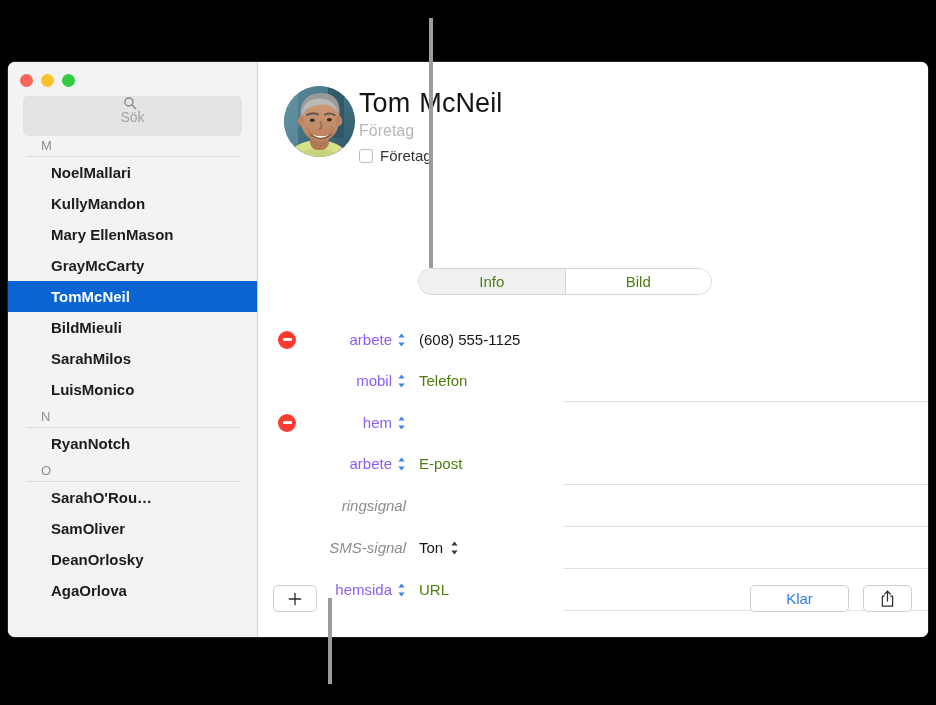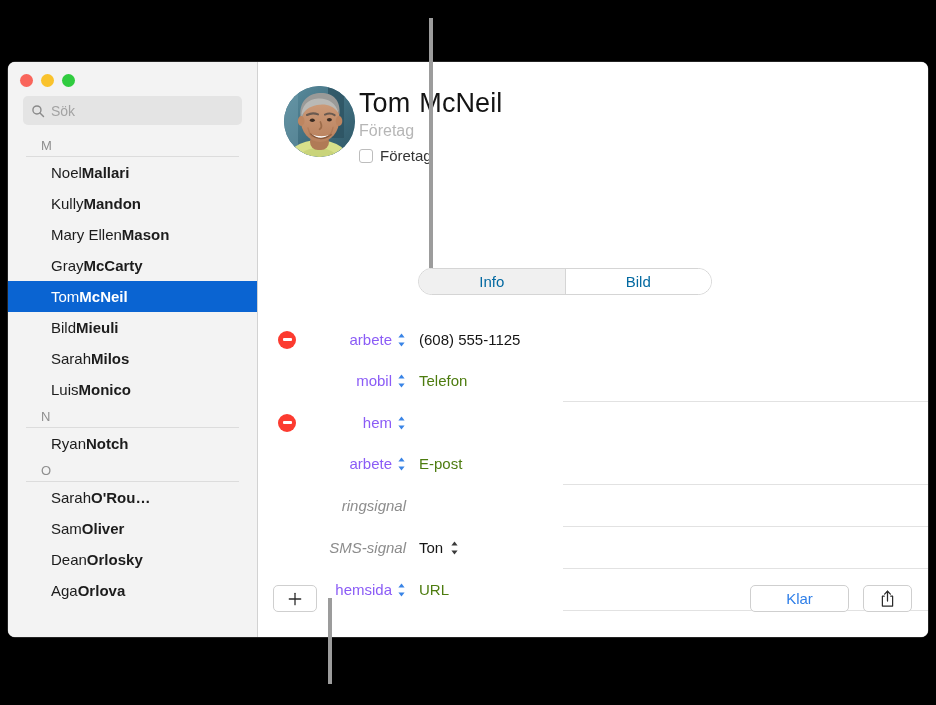--- a/index.html
+++ b/index.html
@@ -69,27 +69,28 @@
   }
   .tl-close    { background: #f9655b; }
   .tl-minimize { background: #f9c22c; }
   .tl-zoom     { background: #30cc3f; }
 
   .search-wrap {
     position: absolute;
     top: 34px;
     left: 15px;
     width: 219px;
-    height: 29px;
+    height: 40px;
     background: #e4e4e4;
     border-radius: 5px;
     display: flex;
     align-items: center;
     padding: 0 8px;
     box-sizing: border-box;
+    flex-direction: column;
   }
   .search-icon {
     width: 14px;
     height: 14px;
     flex: 0 0 14px;
     margin-right: 6px;
     color: #8a8a8a;
   }
   .search-placeholder {
     font-size: 14px;
@@ -120,21 +121,21 @@
   .contact-row {
     height: 31px;
     display: flex;
     align-items: center;
     padding-left: 43px;
     font-size: 15px;
     color: #1c1c1c;
     box-sizing: border-box;
     white-space: nowrap;
   }
-  .contact-row .given { font-weight: 400; }
+  .contact-row .given { font-weight: 700; }
   .contact-row .family { font-weight: 700; }
   .contact-row.selected {
     background: #0a64d2;
     color: #ffffff;
   }
 
   
   #detail {
     flex: 1;
     position: relative;
@@ -214,21 +215,21 @@
     overflow: hidden;
     background: #ffffff;
     box-sizing: border-box;
   }
   .seg {
     flex: 1;
     display: flex;
     align-items: center;
     justify-content: center;
     font-size: 15px;
-    color: #0369a1;
+    color: #4d7c0f;
     background: #ffffff;
   }
   .seg.active {
     background: #f0f0f0;
   }
   .seg + .seg {
     border-left: 1px solid #d5d5d5;
   }
 
   

